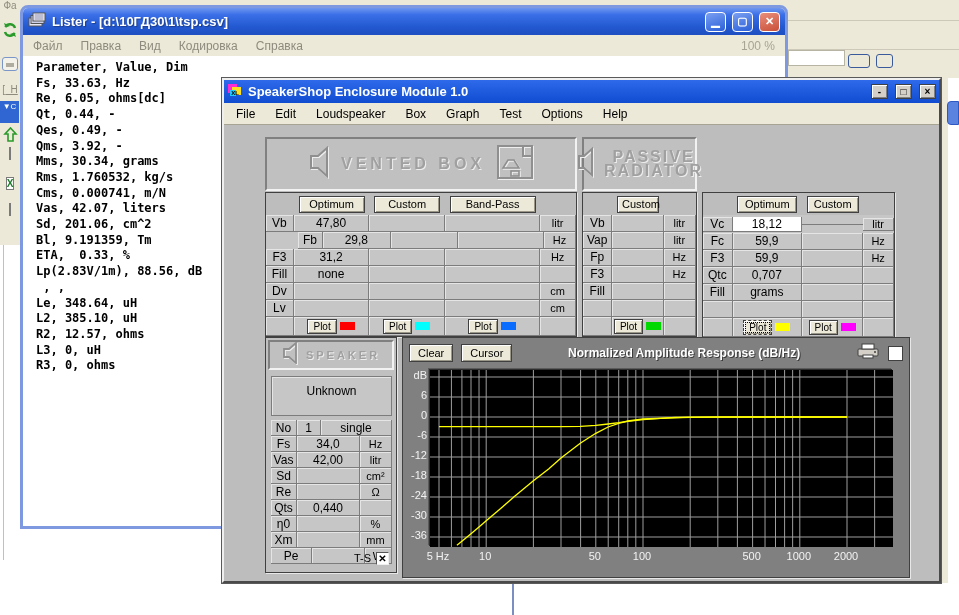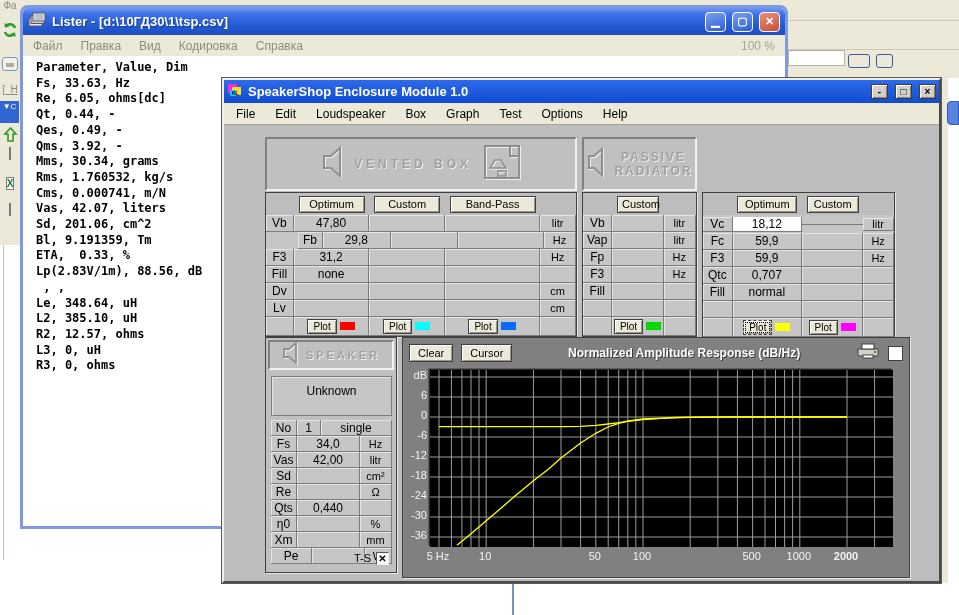--- a/index.html
+++ b/index.html
@@ -59,21 +59,21 @@
     box-shadow:inset 1px 1px 0 #fff, inset -1px -1px 0 #808080;
     font-size:10px; font-weight:bold; color:#000; display:flex; align-items:center; justify-content:center;
     line-height:1; margin-left:2px; }
   #ss-menubar { left:0; top:23px; right:0; height:22px; background:#ece9d8; border-bottom:1px solid #a8a494;
     display:flex; align-items:center; gap:20px; padding:0 12px; font-size:12px; color:#000; }
 
   
   .banner { position:absolute; top:57px; height:54px; background:#c0c0c0;
     border:2px solid; border-color:#808080 #f2f2f2 #f2f2f2 #808080;
     display:flex; align-items:center; justify-content:center; gap:10px; }
-  .banner-label { font-weight:bold; font-size:12px; letter-spacing:4px; color:#a0a0a0;
+  .banner-label { font-weight:bold; font-size:16px; letter-spacing:4px; color:#a0a0a0;
     text-shadow:1px 1px 0 #eeeeee; text-align:center; line-height:14px; }
 
   
   .boxtable { position:absolute; top:112px; background:#c6c6c6; border:1px solid #404040;
     box-shadow:1px 1px 0 #e8e8e8; }
   .brow { display:flex; }
   .bhead { background:#bdbdbd; display:flex; align-items:center; justify-content:center; }
   .cell { background:#c6c6c6; border-right:1px solid #7c7c7c; border-bottom:1px solid #7c7c7c;
     box-shadow:inset 1px 1px 0 rgba(255,255,255,.55);
     display:flex; align-items:center; justify-content:center;
@@ -404,21 +404,21 @@
         <div class="cell unit" style="width: 31px;">Hz</div>
       </div>
       <div class="brow" style="height: 17px;">
         <div class="cell lbl" style="width: 30px;">Qtc</div>
         <div class="cell" style="width: 70px;">0,707</div>
         <div class="cell" style="width: 62px;"></div>
         <div class="cell unit" style="width: 31px;"></div>
       </div>
       <div class="brow" style="height: 17px;">
         <div class="cell lbl" style="width: 30px;">Fill</div>
-        <div class="cell" style="width: 70px;">normal</div>
+        <div class="cell" style="width: 70px;">grams</div>
         <div class="cell" style="width: 62px;"></div>
         <div class="cell unit" style="width: 31px;"></div>
       </div>
       <div class="brow" style="height: 17px;">
         <div class="cell lbl" style="width: 30px;"></div>
         <div class="cell" style="width: 70px;"></div>
         <div class="cell" style="width: 62px;"></div>
         <div class="cell unit" style="width: 31px;"></div>
       </div>
       <div class="brow" style="height: 19px;">
@@ -568,16 +568,16 @@
         <span class="ytick" style="left: 0px; top: 171px;">-30</span>
         <span class="ytick" style="left: 0px; top: 191px;">-36</span>
       </div>
     <div id="x-labels">
         <span class="xtick" style="left: 35px;">5 Hz</span>
         <span class="xtick" style="left: 82.2015px;">10</span>
         <span class="xtick" style="left: 191.8px;">50</span>
         <span class="xtick" style="left: 239.002px;">100</span>
         <span class="xtick" style="left: 348.6px;">500</span>
         <span class="xtick" style="left: 395.802px;">1000</span>
-        <span class="xtick" style="left: 443.003px; font-weight: bold;">2000</span>
+        <span class="xtick" style="left: 443.003px;">2000</span>
       </div>
   </div>
 </div>
 
 </body></html>

